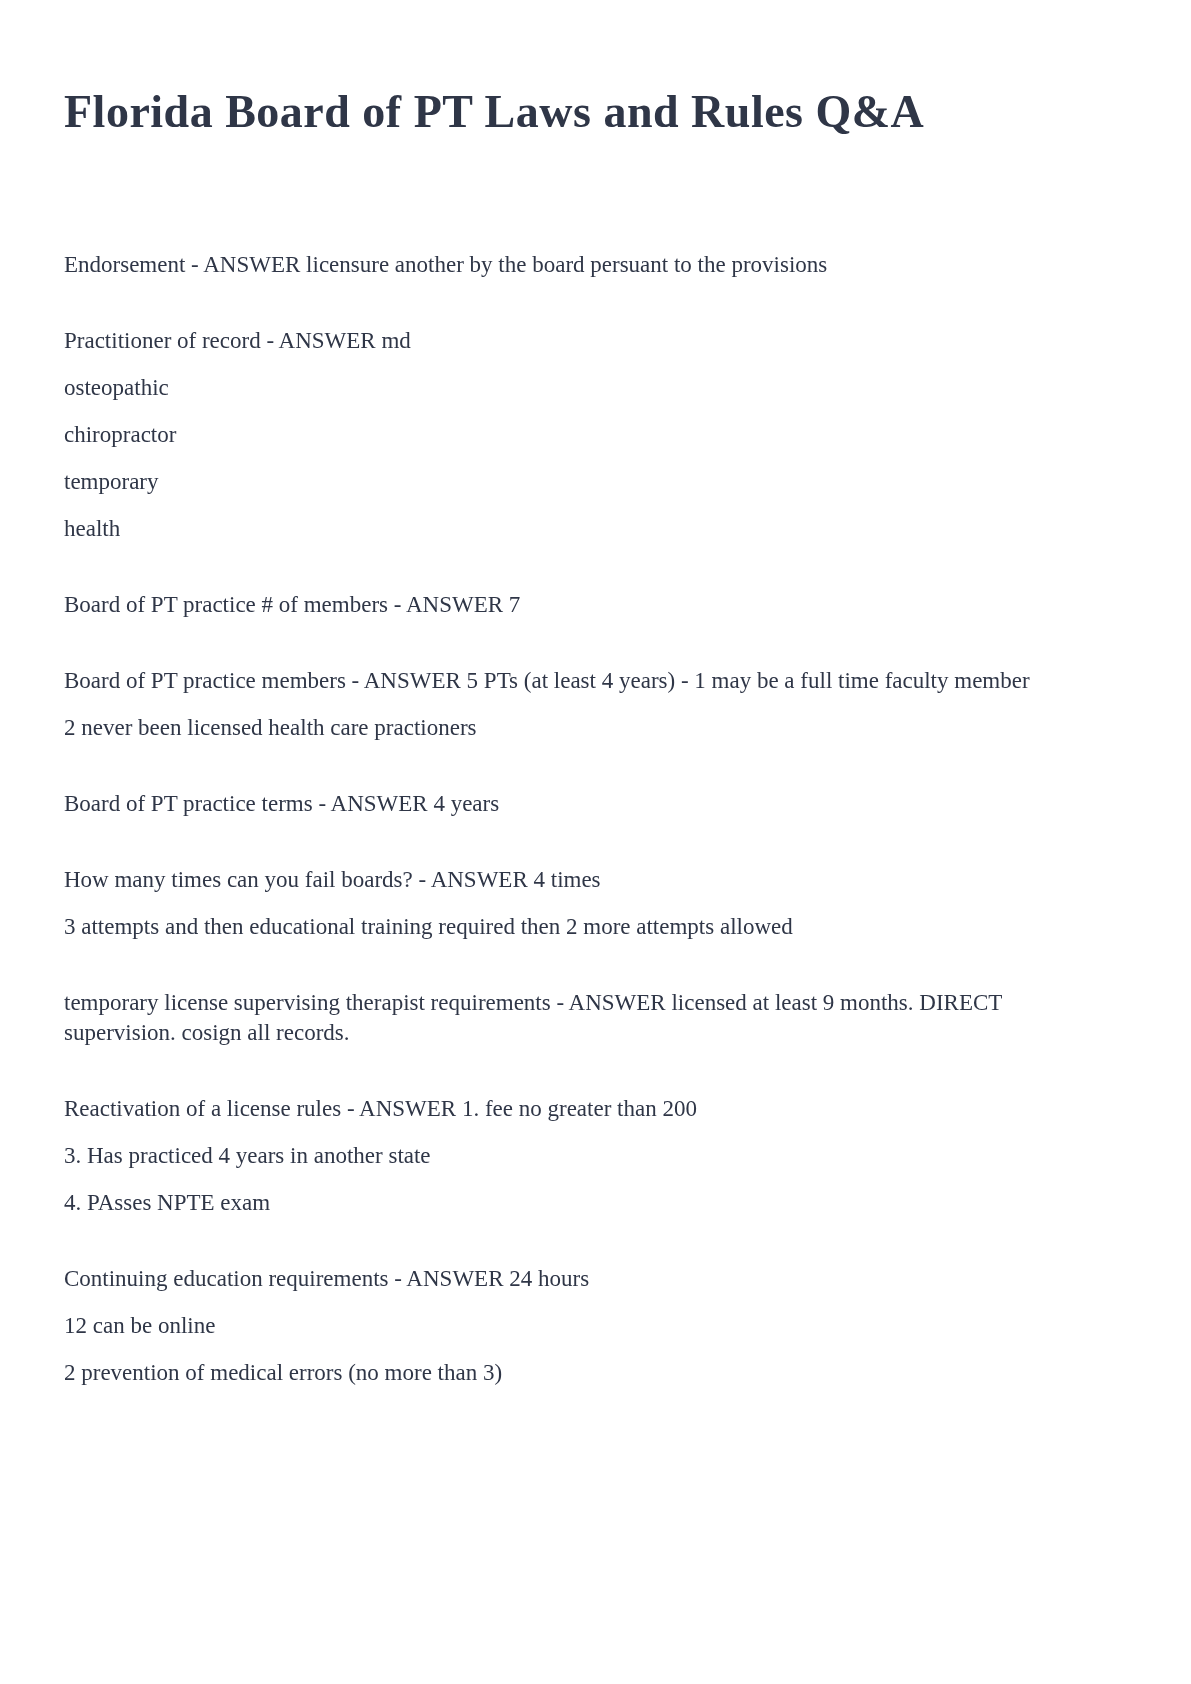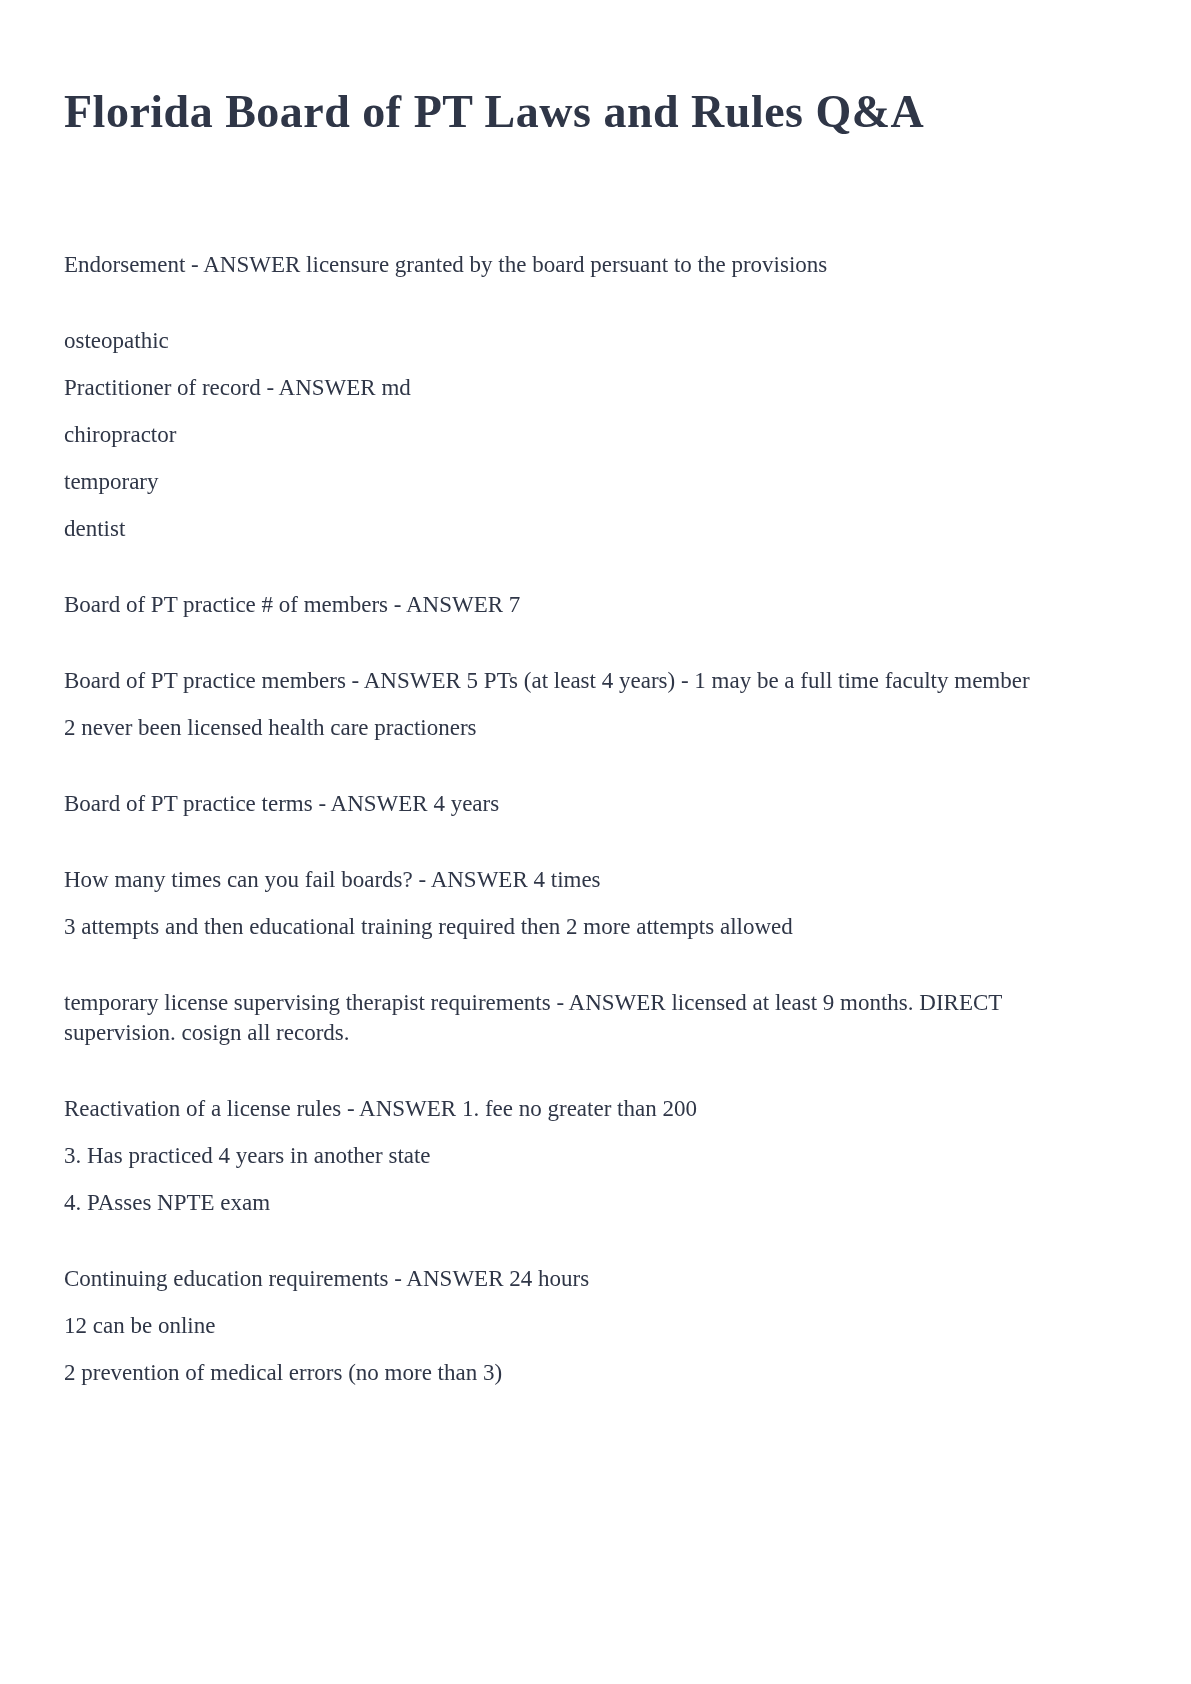--- a/index.html
+++ b/index.html
@@ -39,38 +39,38 @@
   }
 </style>
 </head>
 <body>
 
 <div class="page">
   <h1 class="doc-title">Florida Board of PT Laws and Rules Q&amp;A</h1>
   <div id="doc-body">
       <div class="qa-block">
         <div class="para">
-          <div class="line">Endorsement - ANSWER licensure granted by the board persuant to the provisions</div>
+          <div class="line">Endorsement - ANSWER licensure another by the board persuant to the provisions</div>
         </div>
       </div>
       <div class="qa-block">
         <div class="para">
-          <div class="line">osteopathic</div>
+          <div class="line">Practitioner of record - ANSWER md</div>
         </div>
         <div class="para">
-          <div class="line">Practitioner of record - ANSWER md</div>
+          <div class="line">osteopathic</div>
         </div>
         <div class="para">
           <div class="line">chiropractor</div>
         </div>
         <div class="para">
           <div class="line">temporary</div>
         </div>
         <div class="para">
-          <div class="line">dentist</div>
+          <div class="line">health</div>
         </div>
       </div>
       <div class="qa-block">
         <div class="para">
           <div class="line">Board of PT practice # of members - ANSWER 7</div>
         </div>
       </div>
       <div class="qa-block">
         <div class="para">
           <div class="line">Board of PT practice members - ANSWER 5 PTs (at least 4 years) - 1 may be a full time faculty member</div>

